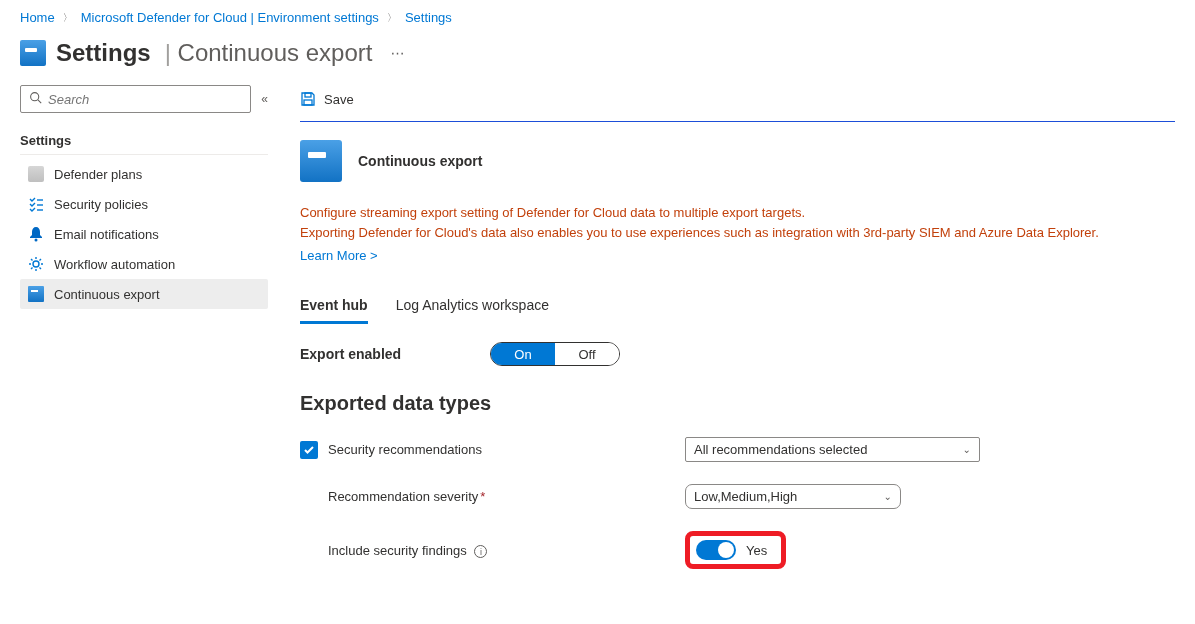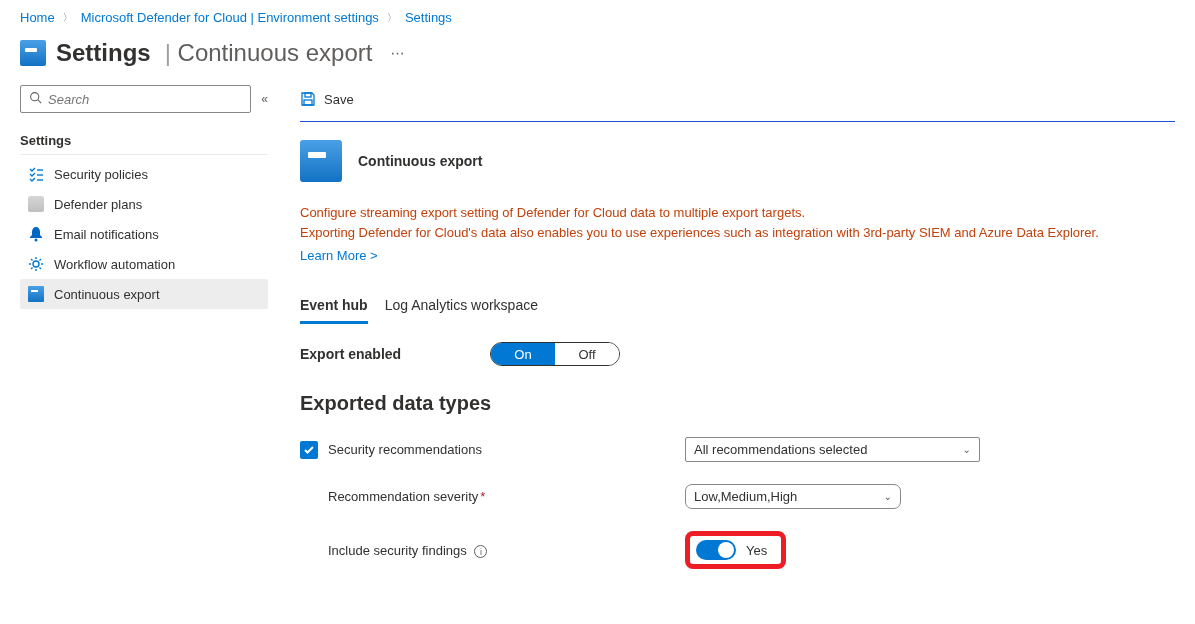--- a/index.html
+++ b/index.html
@@ -64,21 +64,21 @@
   .content-icon {
     width:42px; height:42px; background:linear-gradient(180deg,#4aa0e6,#1272c4); border-radius:3px; position:relative; margin-right:16px;
   }
   .content-icon::after{content:"";position:absolute;left:8px;top:12px;width:18px;height:6px;background:#fff;border-radius:1px;}
   .content-head { display:flex; align-items:center; margin-bottom:22px;}
   .content-title { font-size:14px; font-weight:600;}
 
   .desc { font-size:13px; color:#c2410c; line-height:1.4; margin-bottom:2px;}
   .learn-more { font-size:13px; margin-top:4px; display:inline-block;}
 
-  .tabs { display:flex; gap:17px; margin-top:28px; border-bottom:0; }
+  .tabs { display:flex; gap:28px; margin-top:28px; border-bottom:0; }
   .tab { font-size:14px; padding:6px 0 8px 0; cursor:pointer; color:#323130;}
   .tab.active { color:#323130; font-weight:600; border-bottom:3px solid #0078d4;}
   .tab:not(.active){ color:#323130; }
 
   .field-row { display:flex; align-items:center; margin-top:18px;}
   .field-label { font-size:14px; font-weight:600; width:190px;}
   .toggle-pill {
     display:inline-flex; border:1px solid #323130; border-radius:14px; overflow:hidden; height:24px;
   }
   .toggle-seg {
@@ -149,33 +149,33 @@
             </svg>
         </span>
         <input placeholder="Search" style="">
       </div>
       <span class="collapse-chev">«</span>
     </div>
 
     <div class="section-label">Settings</div>
 
     <div class="nav-item">
+      <span class="nav-icon ic-defender"></span>
+      <span>Defender plans</span>
+    </div>
+    <div class="nav-item">
       <span class="nav-icon ic-security">
         <svg width="16" height="16" viewBox="0 0 16 16">
             <path d="M2 3l2 2 3-3M2 8l2 2 3-3M2 13l2 2 3-3" stroke="#0078d4" stroke-width="1.4" fill="none"></path>
             <line x1="9" y1="4" x2="15" y2="4" stroke="#0078d4" stroke-width="1.4"></line>
             <line x1="9" y1="9" x2="15" y2="9" stroke="#0078d4" stroke-width="1.4"></line>
             <line x1="9" y1="14" x2="15" y2="14" stroke="#0078d4" stroke-width="1.4"></line>
           </svg>
       </span>
       <span>Security policies</span>
-    </div>
-    <div class="nav-item">
-      <span class="nav-icon ic-defender"></span>
-      <span>Defender plans</span>
     </div>
     <div class="nav-item">
       <span class="nav-icon ic-email">
         <svg width="14" height="16" viewBox="0 0 14 16">
             <path d="M7 1c2.5 0 4 2 4 5v3l2 2v1H1v-1l2-2V6c0-3 1.5-5 4-5z" fill="#0068c4"></path>
             <circle cx="7" cy="14" r="1.5" fill="#0068c4"></circle>
           </svg>
       </span>
       <span>Email notifications</span>
     </div>

